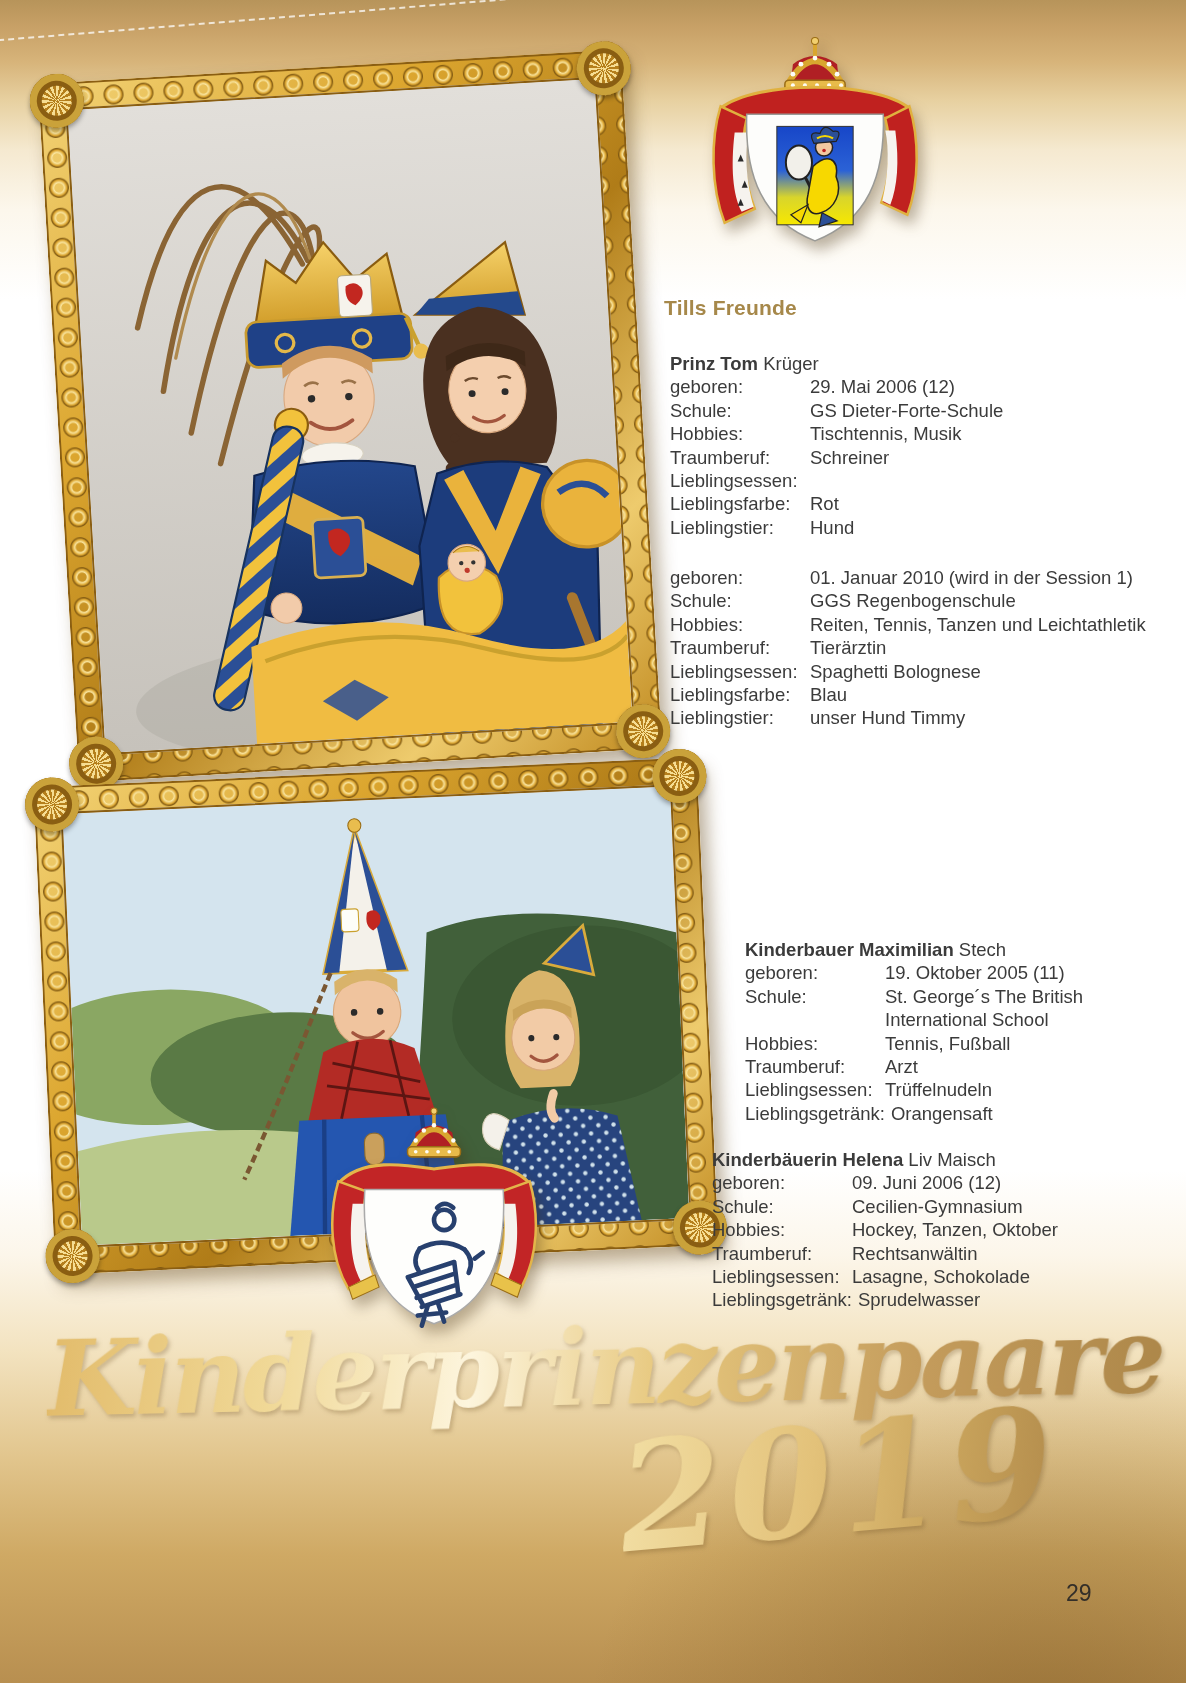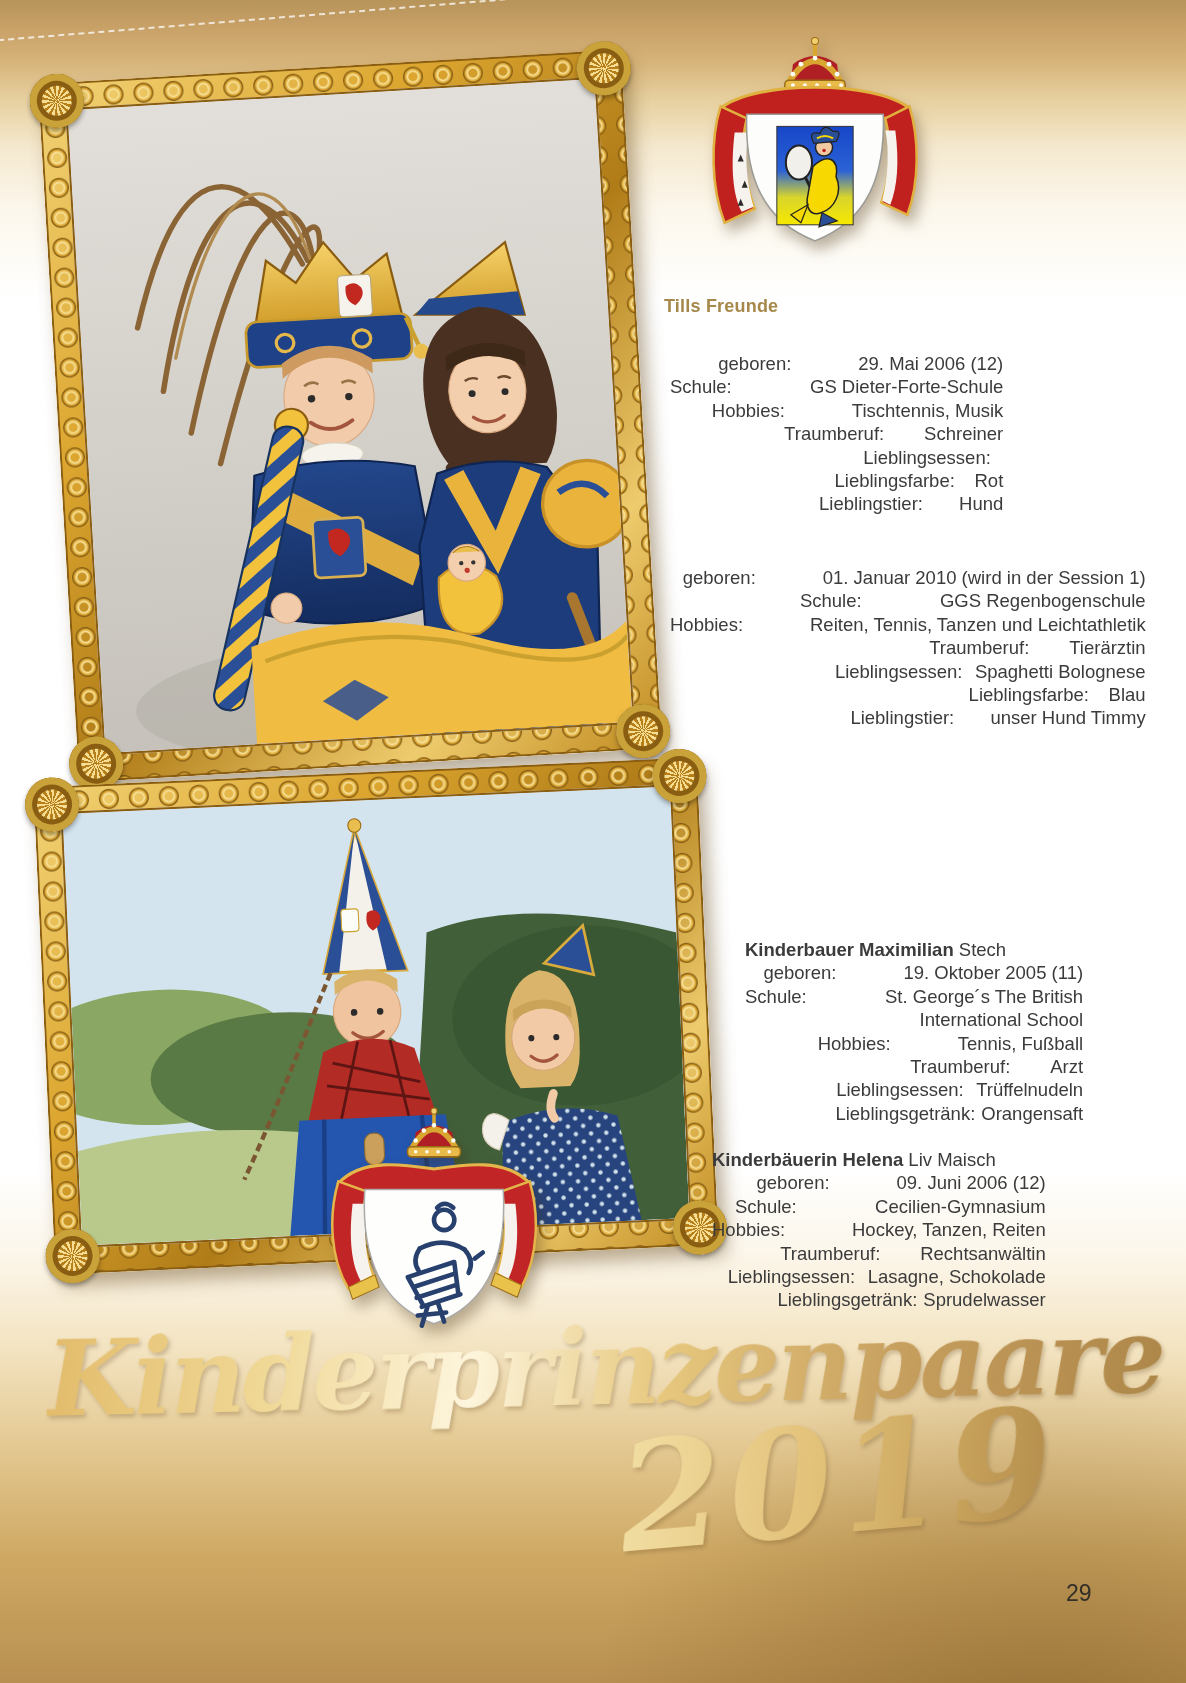--- a/index.html
+++ b/index.html
@@ -25,25 +25,25 @@
   .rosette{position:absolute;width:54px;height:54px;border-radius:50%;
     background:repeating-conic-gradient(#f6dd92 0 12deg,#b57f1c 12deg 24deg);
     box-shadow:inset 0 0 0 7px #caa23a, inset 0 0 0 12px #8a5e12, 0 3px 5px rgba(0,0,0,.35);}
   .rosette.tl{left:-9px;top:-9px;} .rosette.tr{right:-9px;top:-9px;}
   .rosette.bl{left:-9px;bottom:-9px;} .rosette.br{right:-9px;bottom:-9px;}
   
   .crest{position:absolute;filter:drop-shadow(5px 9px 7px rgba(70,45,12,.35));}
   .crest1{left:694px;top:34px;width:242px;height:236px;}
   .crest2{left:322px;top:1106px;width:224px;height:234px;z-index:6;}
   
-  .h-gold{position:absolute;font-size:18px;font-weight:bold;color:#a6884a;letter-spacing:.2px;white-space:nowrap;}
+  .h-gold{position:absolute;font-size:21px;font-weight:bold;color:#a6884a;letter-spacing:.2px;white-space:nowrap;}
   .member{position:absolute;font-size:18.5px;line-height:23.4px;color:#3b3b3b;}
   .name{white-space:nowrap;}
   .name b{font-weight:bold;}
-  .row{display:flex;justify-content:flex-end;}
+  .row{display:flex;}
   .lbl{flex:0 0 auto;min-width:134px;padding-right:6px;white-space:nowrap;}
   .val{white-space:nowrap;}
   
   .script{position:absolute;font-family:"DejaVu Serif",serif;font-style:italic;font-weight:bold;
     background:linear-gradient(94deg,#e2bb6a 0%,#f0d896 20%,#fdf5dd 38%,#e7c87e 55%,#c49c5c 78%,#ad8749 100%);
     -webkit-background-clip:text;background-clip:text;color:transparent;
     filter:drop-shadow(2px 3px 2px rgba(110,80,35,.30));white-space:nowrap;}
   .script1{left:46px;top:1306px;font-size:104px;letter-spacing:-3px;transform:rotate(-1.2deg);}
   .script2{left:618px;top:1392px;width:430px;text-align:center;font-size:150px;letter-spacing:6px;transform:rotate(-5deg);
     background:linear-gradient(100deg,#f3e0a6 0%,#e3c27a 45%,#c9a45c 75%,#b38c4c 100%);
@@ -208,20 +208,21 @@
       <circle cx="129" cy="113" r="8.5" fill="#f2c9a0" stroke="#222" stroke-width="1.5"></circle>
       <circle cx="129" cy="116" r="1.8" fill="#c0211f"></circle>
       <path d="M119,109 Q112,96 125,99 Q129,88 138,97 Q148,95 141,107 Z" fill="#2b4f96" stroke="#222" stroke-width="1.2"></path>
       <path d="M122,104 q8,-5 16,0" stroke="#f7d800" stroke-width="2" fill="none"></path>
     </g>
   </svg>
 
   <div class="h-gold" style="left:664px;top:296px">Tills Freunde</div>
 
   <div class="member" style="left:670px;top:352px">
+    <div class="name"><b>Prinz Tom</b><span> Krüger</span></div>
     <div>
         <div class="row">
           <span class="lbl">geboren:</span>
           <span class="val">29. Mai 2006 (12)</span>
         </div>
         <div class="row">
           <span class="lbl">Schule:</span>
           <span class="val">GS Dieter-Forte-Schule</span>
         </div>
         <div class="row">
@@ -425,21 +426,21 @@
         <div class="row">
           <span class="lbl">geboren:</span>
           <span class="val">09. Juni 2006 (12)</span>
         </div>
         <div class="row">
           <span class="lbl">Schule:</span>
           <span class="val">Cecilien-Gymnasium</span>
         </div>
         <div class="row">
           <span class="lbl">Hobbies:</span>
-          <span class="val">Hockey, Tanzen, Reiten</span>
+          <span class="val">Hockey, Tanzen, Oktober</span>
         </div>
         <div class="row">
           <span class="lbl">Traumberuf:</span>
           <span class="val">Rechtsanwältin</span>
         </div>
         <div class="row">
           <span class="lbl">Lieblingsessen:</span>
           <span class="val">Lasagne, Schokolade</span>
         </div>
         <div class="row">

